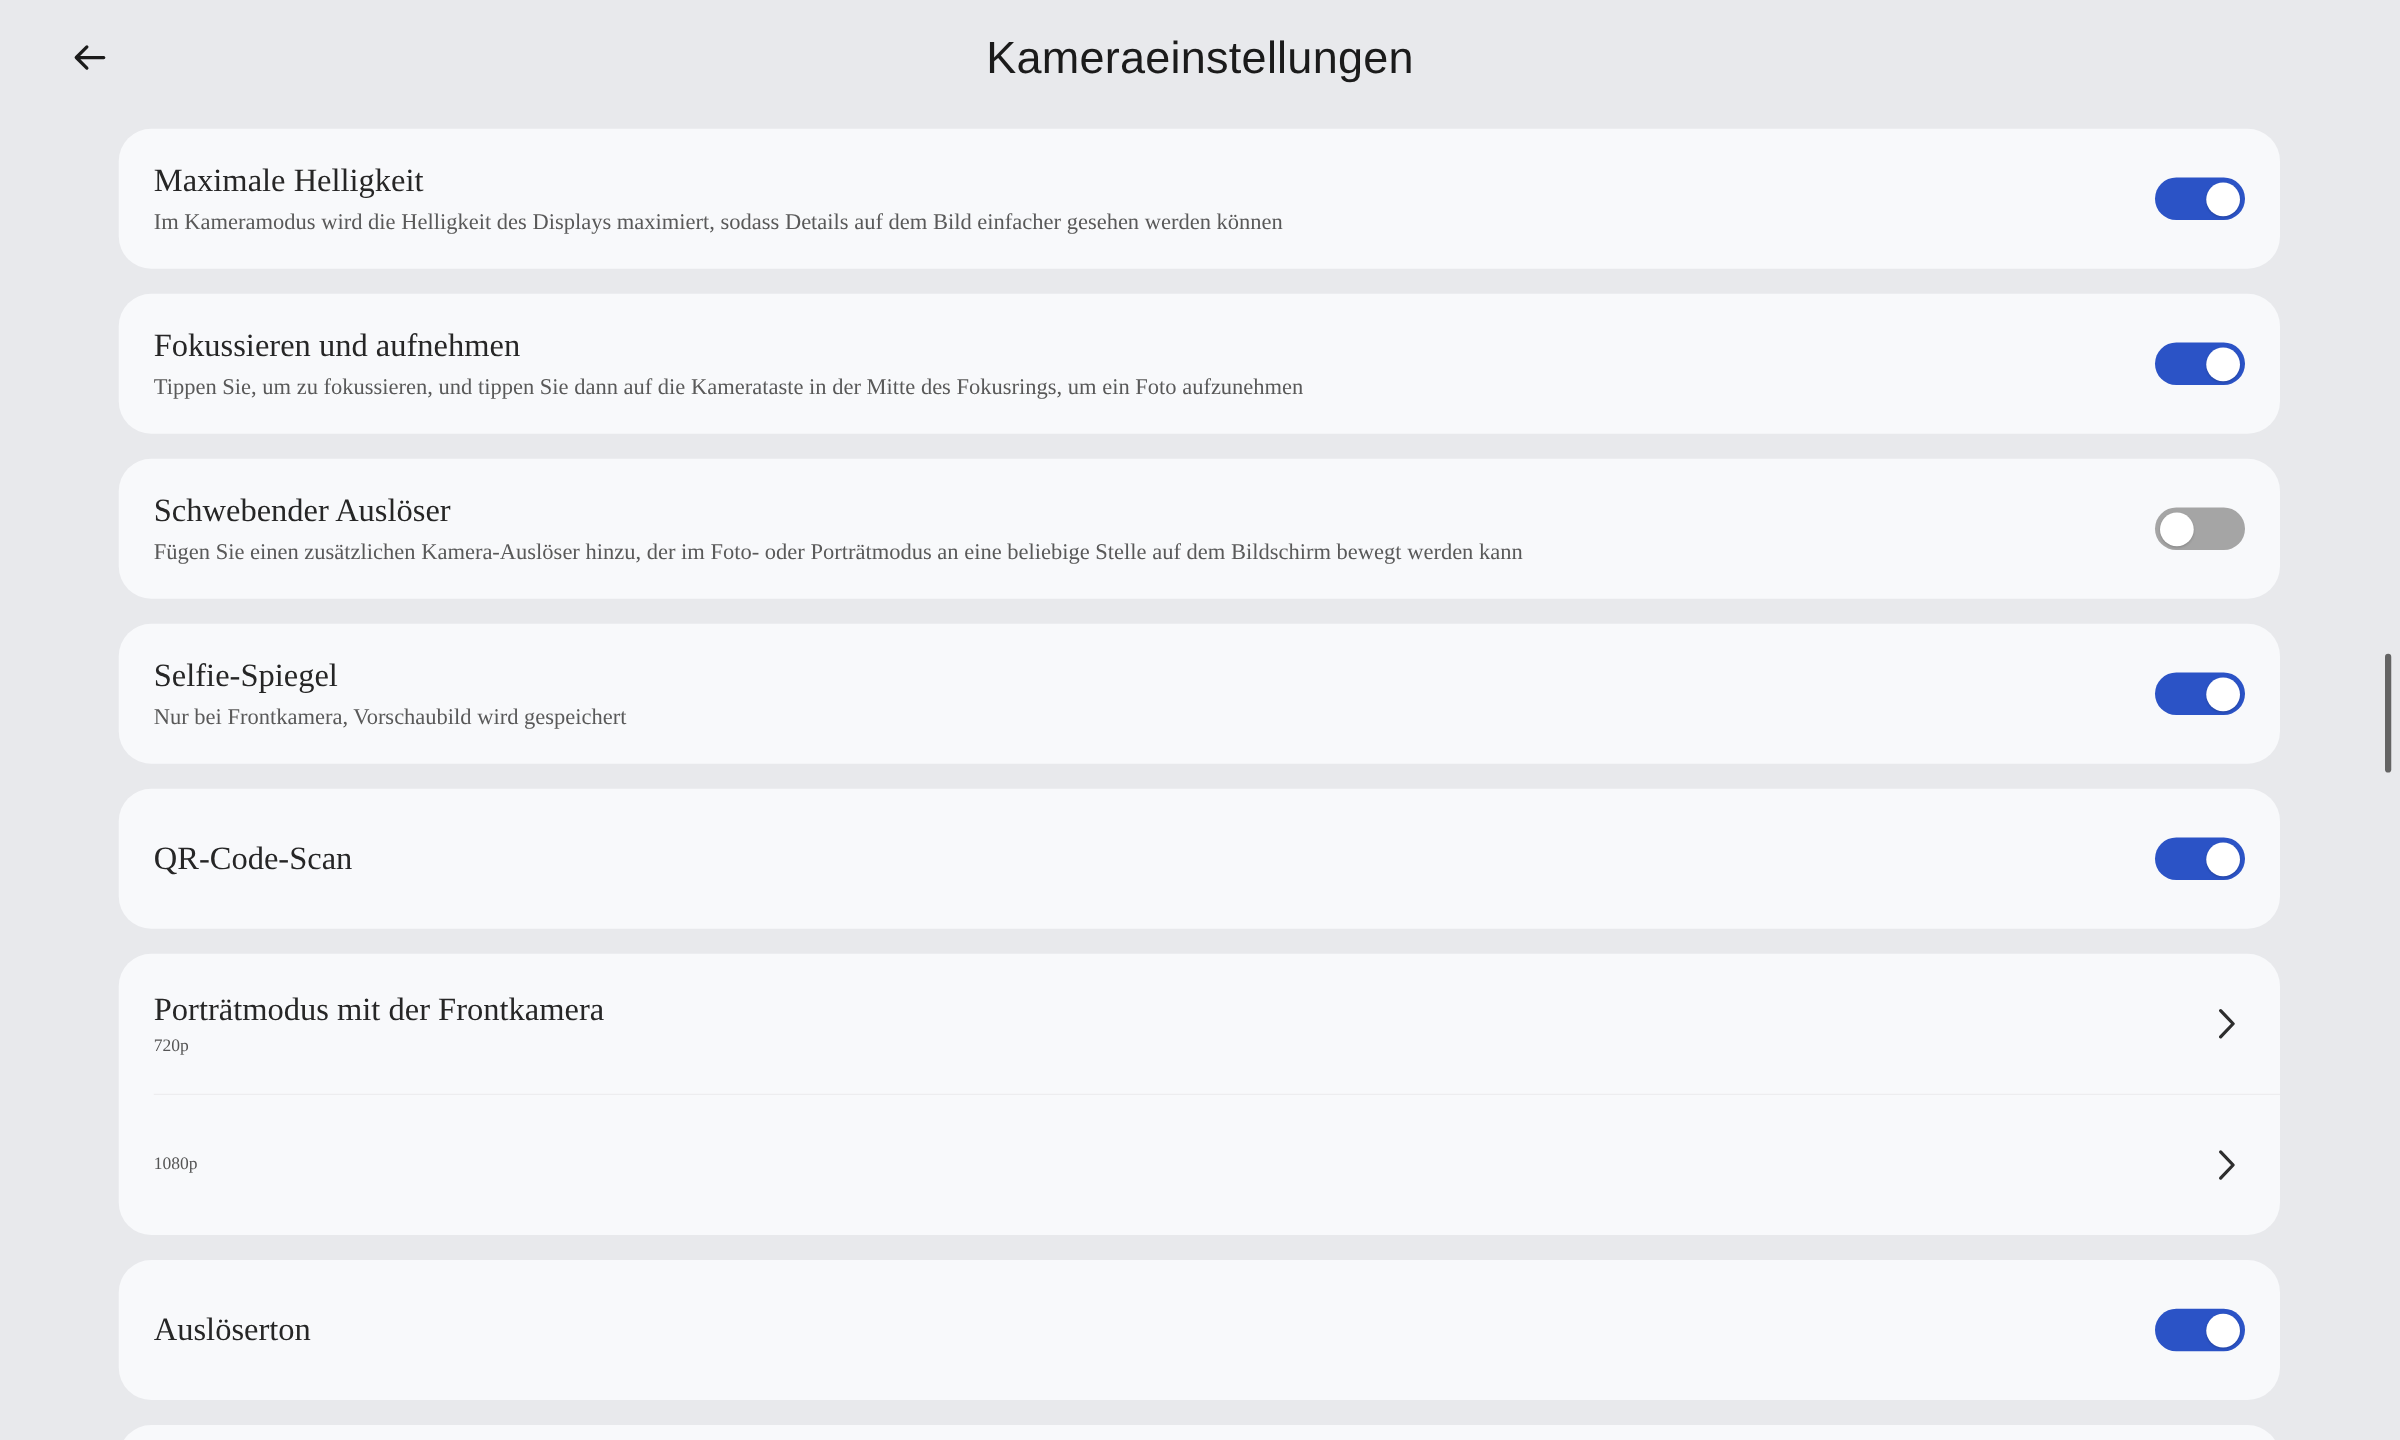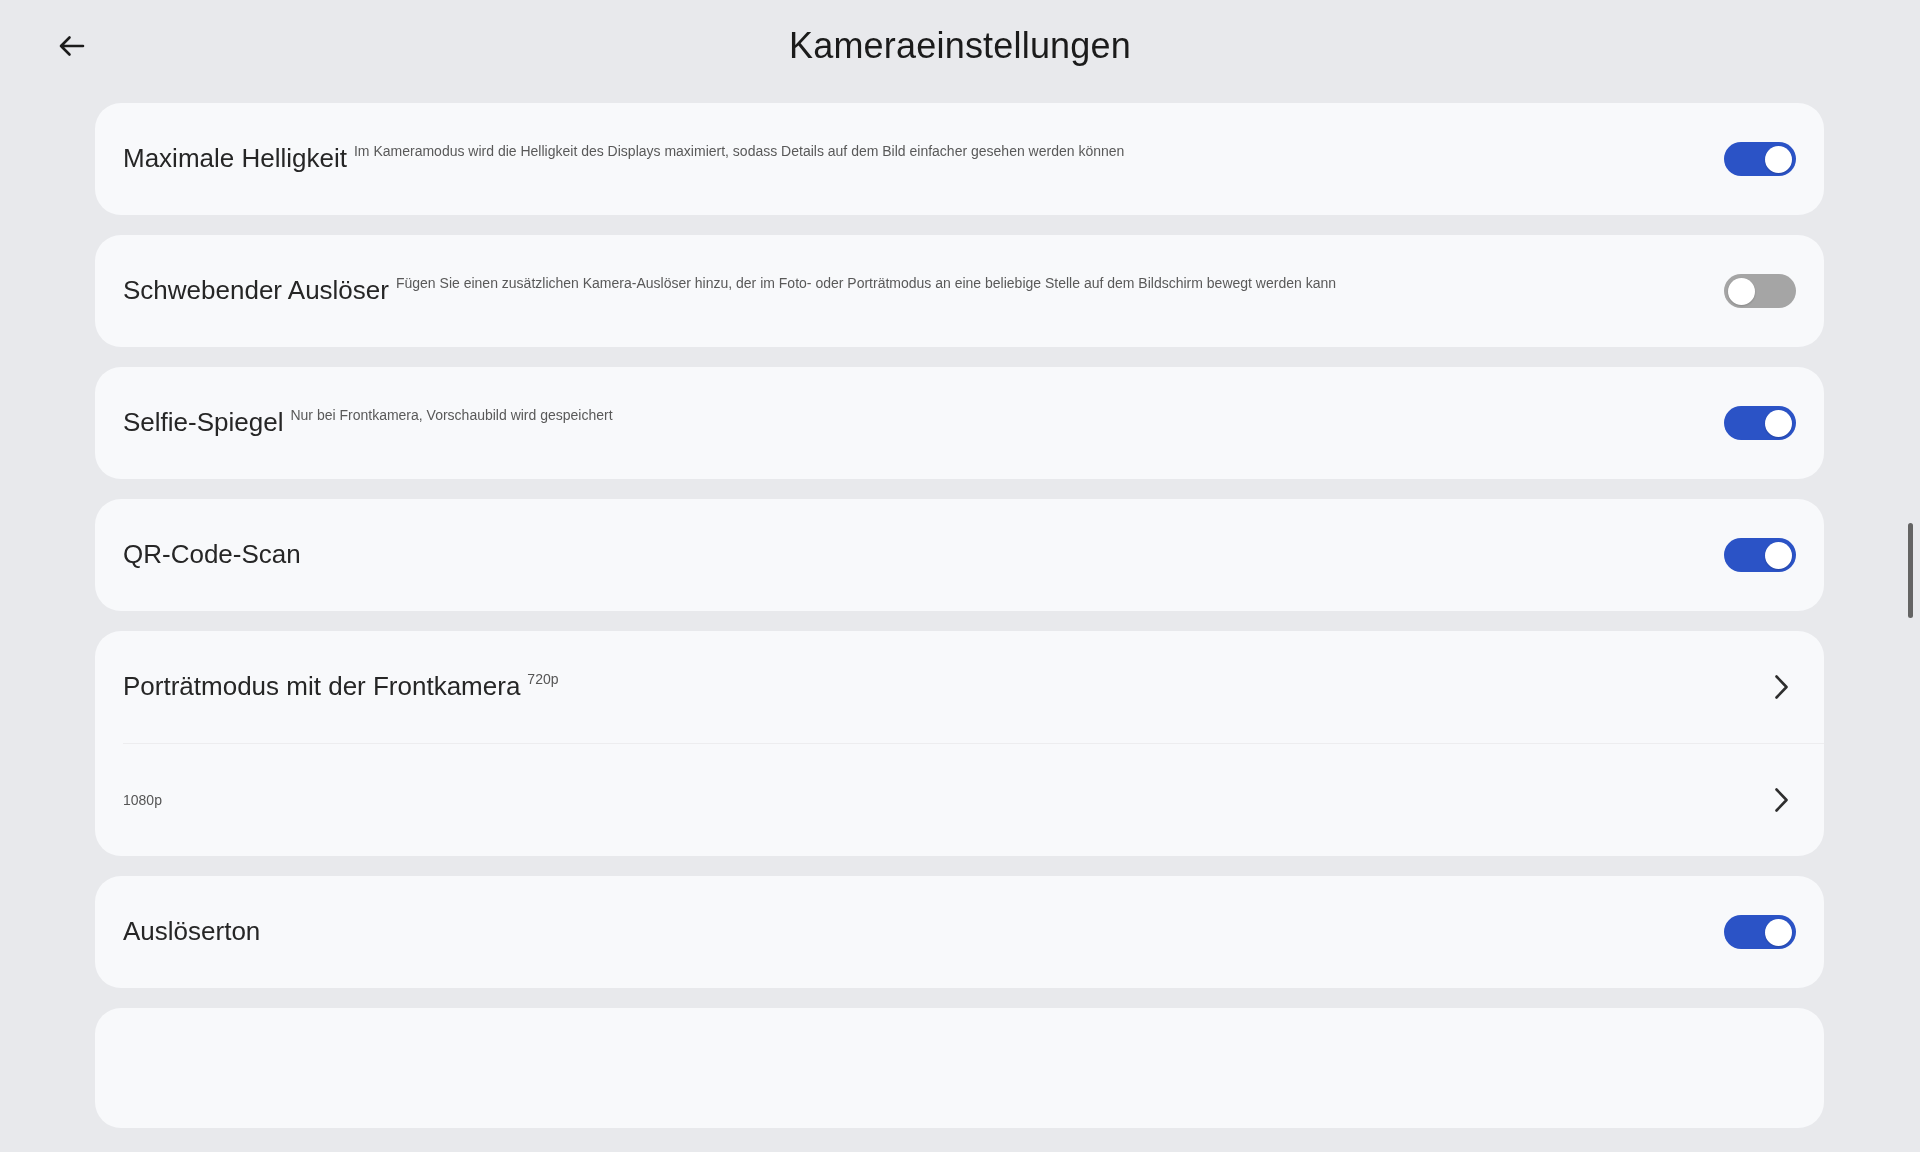--- a/index.html
+++ b/index.html
@@ -53,32 +53,34 @@
   .row{
     display:flex;
     align-items:center;
     height:112px;
     padding:0 28px;
     cursor:pointer;
   }
   .texts{
     flex:1;
     display:flex;
+    flex-direction:column;
     gap:7px;
     padding-right:36px;
     min-width:0;
+    font-family:Liberation Serif, serif;
   }
   .title{
     font-size:26px;
     color:#262626;
     line-height:1.2;
     white-space:nowrap;
   }
   .desc{
-    font-size:14px;
+    font-size:18px;
     color:#595959;
     line-height:1.2;
     white-space:nowrap;
   }
   .value{
     font-size:14px;
     color:#555555;
     line-height:1.2;
   }
   
@@ -145,20 +147,29 @@
   <section class="card">
     <div class="row">
       <div class="texts">
         <div class="title">Maximale Helligkeit</div>
         <div class="desc">Im Kameramodus wird die Helligkeit des Displays maximiert, sodass Details auf dem Bild einfacher gesehen werden können</div>
       </div>
       <div class="toggle on"></div>
     </div>
   </section>
 
+  <section class="card">
+    <div class="row">
+      <div class="texts">
+        <div class="title">Fokussieren und aufnehmen</div>
+        <div class="desc">Tippen Sie, um zu fokussieren, und tippen Sie dann auf die Kamerataste in der Mitte des Fokusrings, um ein Foto aufzunehmen</div>
+      </div>
+      <div class="toggle on"></div>
+    </div>
+  </section>
 
   <section class="card">
     <div class="row">
       <div class="texts">
         <div class="title">Schwebender Auslöser</div>
         <div class="desc">Fügen Sie einen zusätzlichen Kamera-Auslöser hinzu, der im Foto- oder Porträtmodus an eine beliebige Stelle auf dem Bildschirm bewegt werden kann</div>
       </div>
       <div class="toggle off"></div>
     </div>
   </section>

